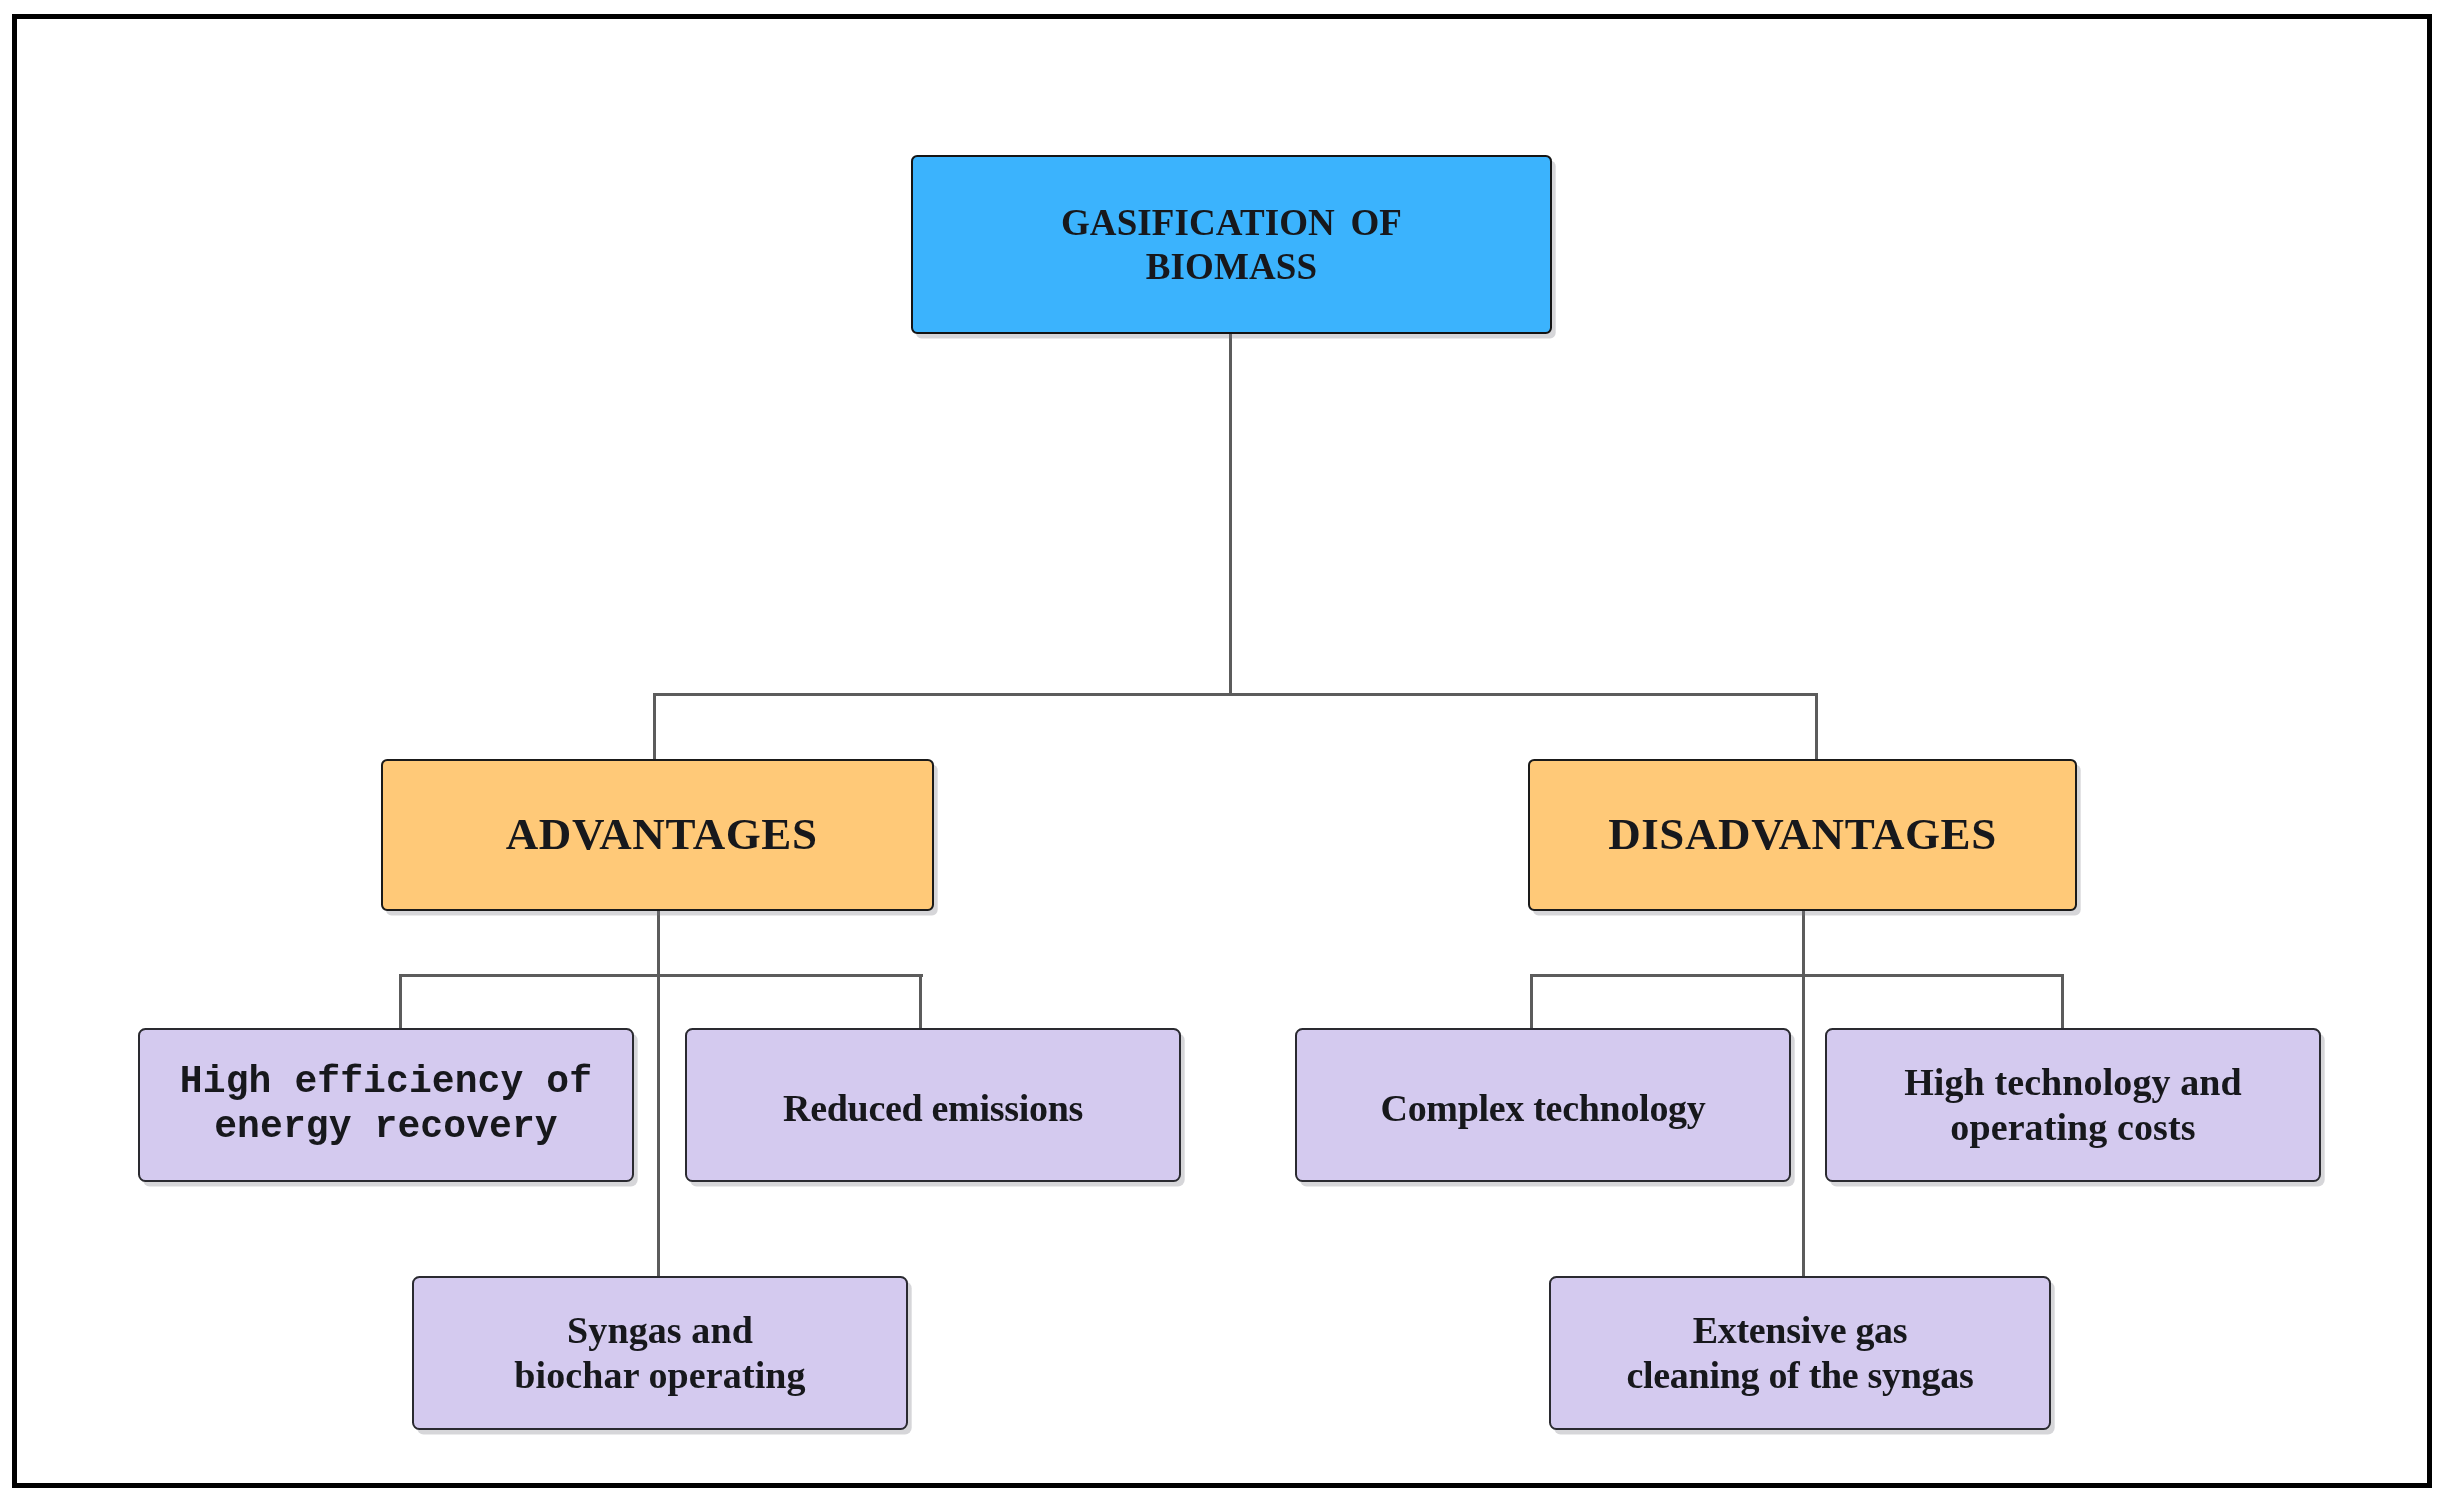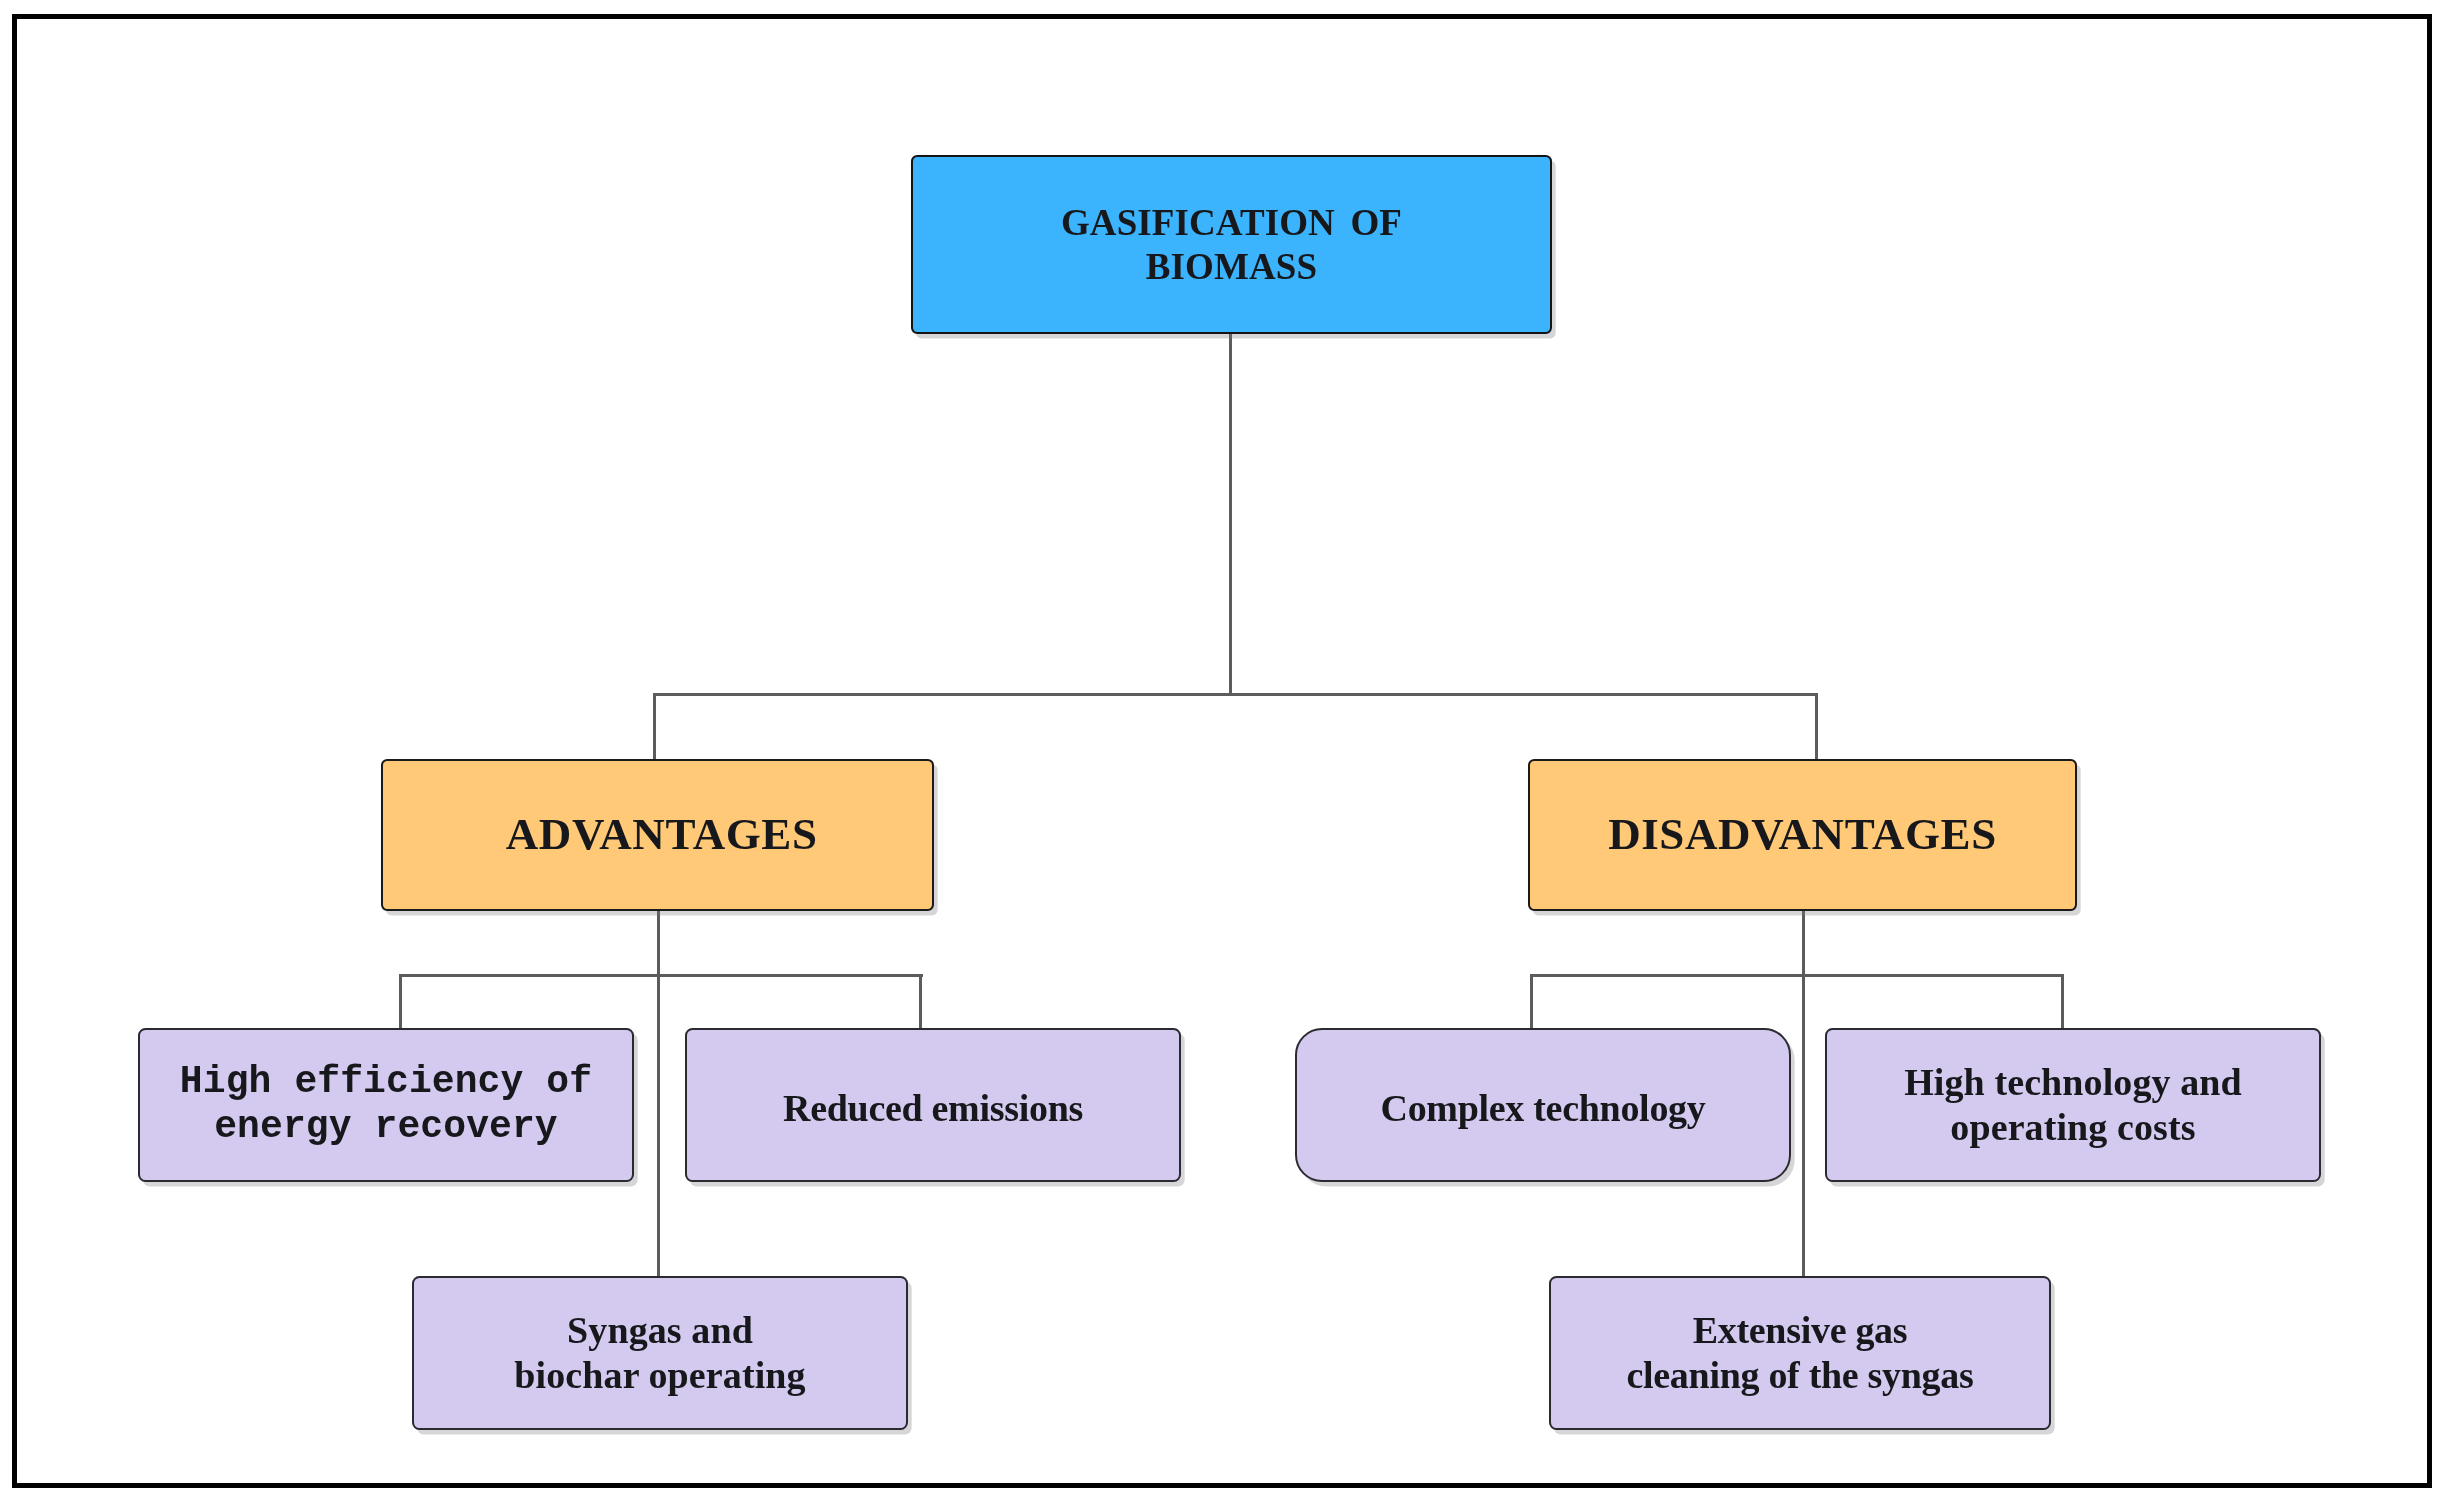--- a/index.html
+++ b/index.html
@@ -141,21 +141,21 @@
     <span class="txt line">Reduced emissions</span>
   </div>
 
   <div class="node leaf two-line" style="left:412px; top:1276px; width:496px; height:154px;">
     <span class="txt">
       <span class="line">Syngas and</span>
       <span class="line">biochar operating</span>
     </span>
   </div>
 
-  <div class="node leaf tight" style="left:1295px; top:1028px; width:496px; height:154px;border-radius:27px;">
+  <div class="node leaf tight" style="left:1295px; top:1028px; width:496px; height:154px;">
     <span class="txt line">Complex technology</span>
   </div>
 
   <div class="node leaf two-line" style="left:1825px; top:1028px; width:496px; height:154px;">
     <span class="txt">
       <span class="line">High technology and</span>
       <span class="line">operating costs</span>
     </span>
   </div>
 

